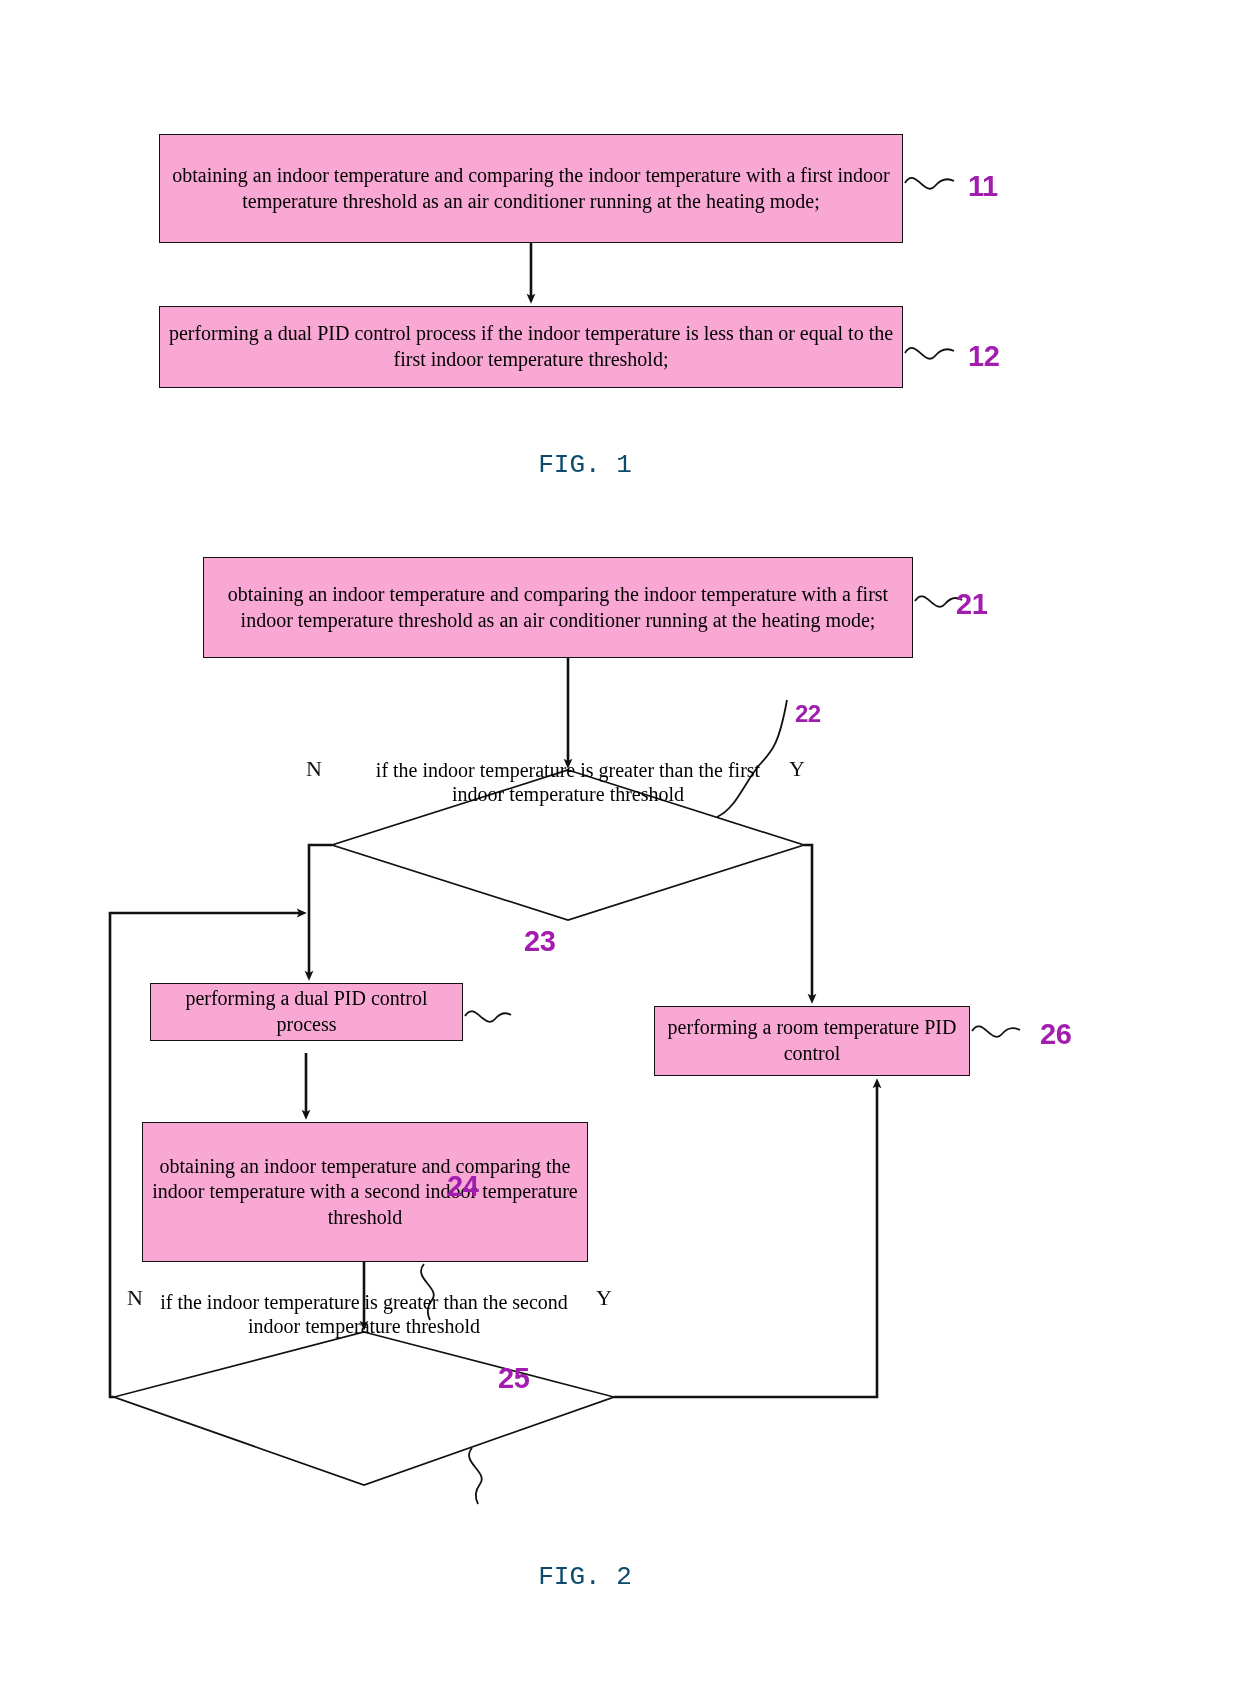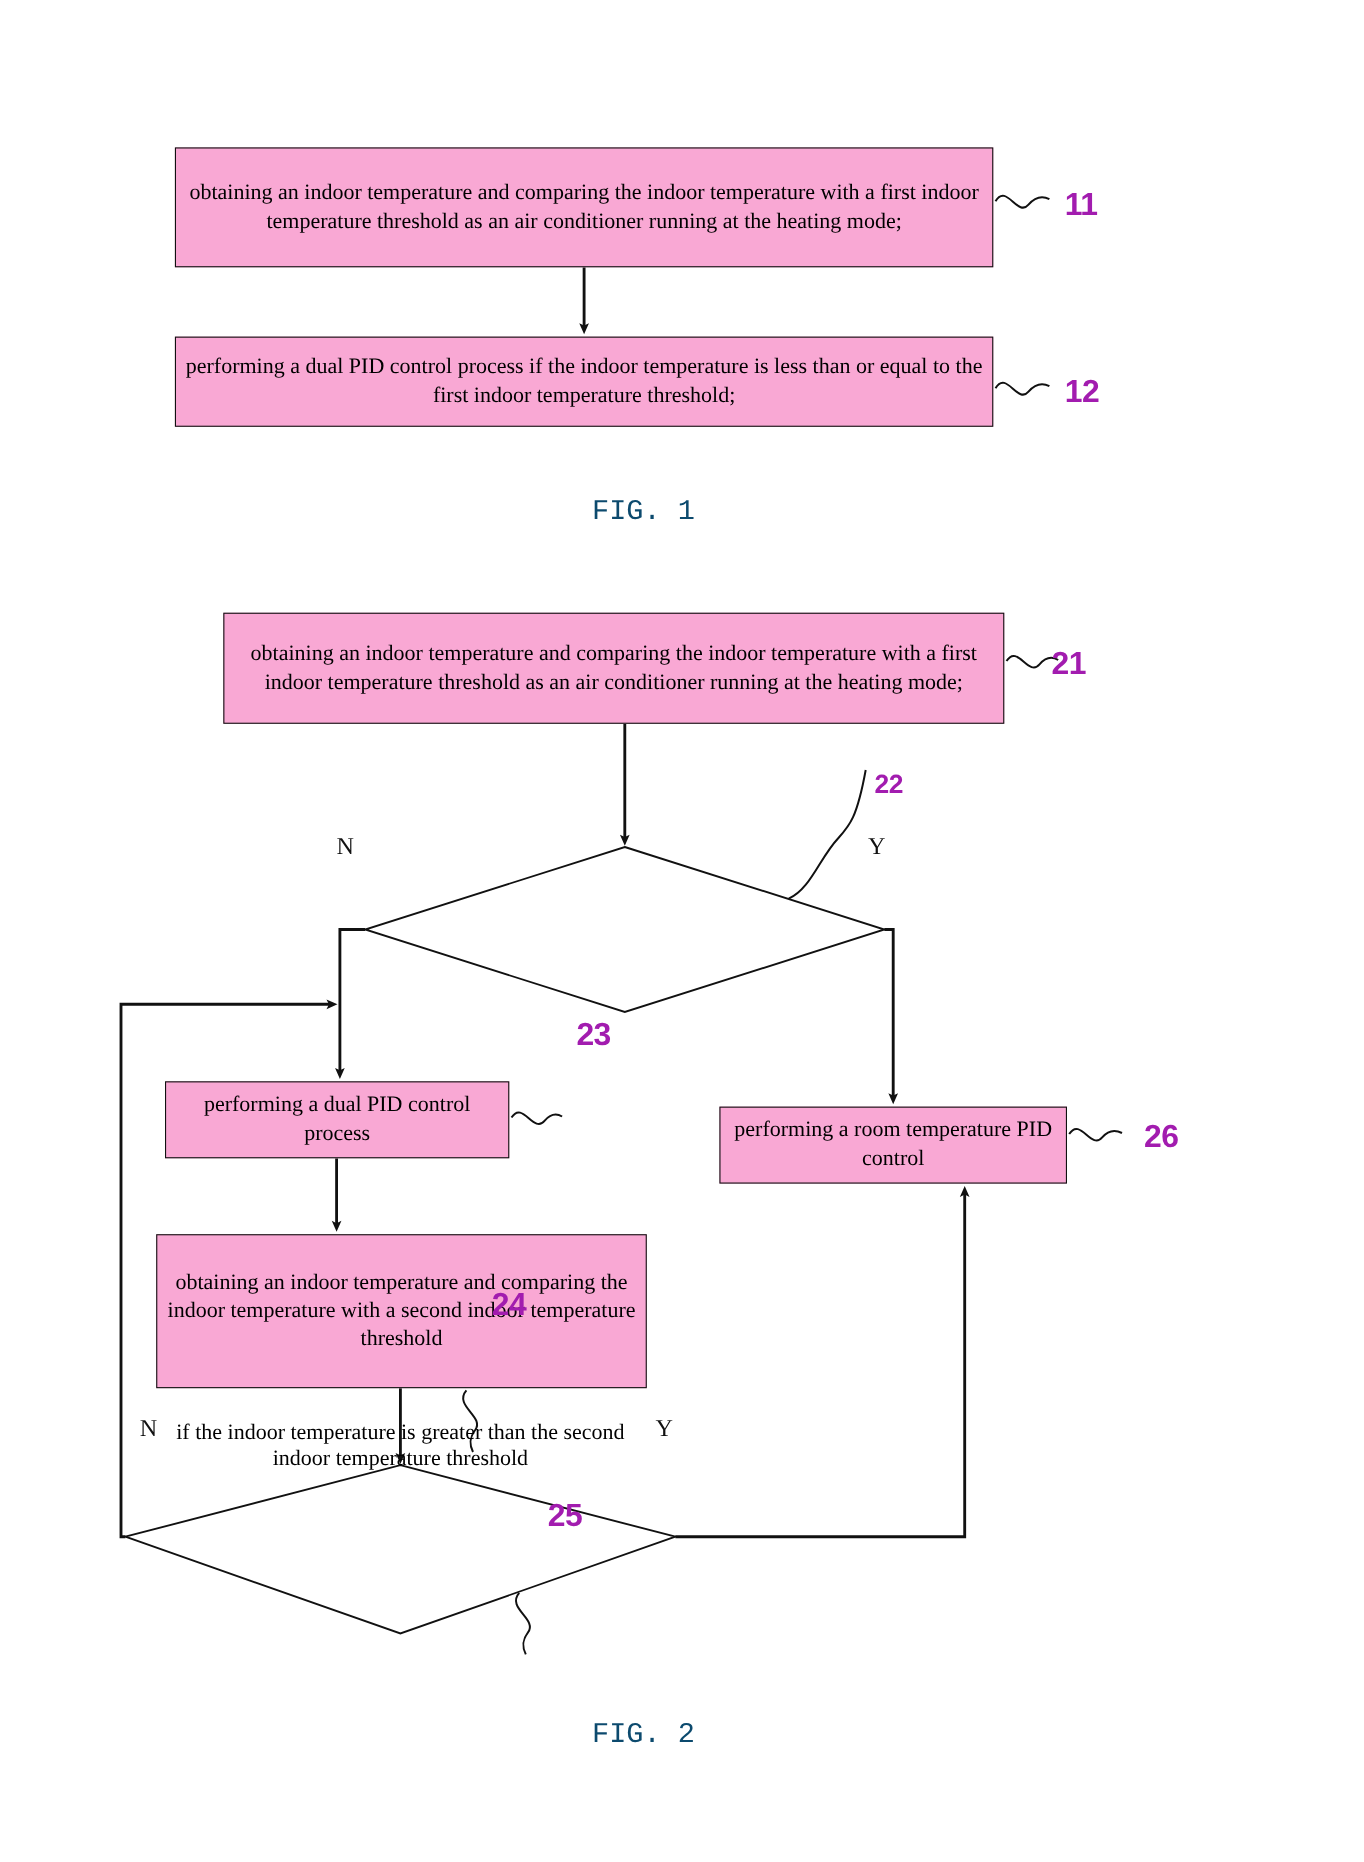--- a/index.html
+++ b/index.html
@@ -137,25 +137,26 @@
   </div>
   <div class="ref-num" style="left:968px;top:340px;font-size:29px;">12</div>
 
   <div class="fig-cap" style="left:485px;top:450px;font-size:26px;">FIG. 1</div>
 
   <div class="node-box" style="left:203px;top:557px;width:710px;height:101px;font-size:20px;">
     <span class="txt">obtaining an indoor temperature and comparing the indoor temperature with a first indoor temperature threshold as an air conditioner running at the heating mode;</span>
   </div>
   <div class="ref-num" style="left:956px;top:588px;font-size:29px;">21</div>
 
+  <div class="dia-text" style="left:358px;top:758px;width:420px;font-size:20px;">if the indoor temperature is greater than the first indoor temperature threshold</div>
   <div class="branch-lbl" style="left:306px;top:756px;font-size:22px;">N</div>
   <div class="branch-lbl" style="left:789px;top:756px;font-size:22px;">Y</div>
   <div class="ref-num" style="left:795px;top:684px;font-size:24px;margin-top:16px;">22</div>
 
-  <div class="node-box" style="left:150px;top:983px;width:313px;height:70px;font-size:20px;">
+  <div class="node-box" style="left:150px;top:983px;width:313px;height:58px;font-size:20px;">
     <span class="txt">performing a dual PID control process</span>
   </div>
   <div class="ref-num" style="left:524px;top:925px;font-size:29px;">23</div>
 
   <div class="node-box" style="left:142px;top:1122px;width:446px;height:140px;font-size:20px;">
     <span class="txt">obtaining an indoor temperature and comparing the indoor temperature with a second indoor temperature threshold</span>
   </div>
   <div class="ref-num" style="left:447px;top:1170px;font-size:29px;">24</div>
 
   <div class="dia-text" style="left:149px;top:1290px;width:430px;font-size:20px;">if the indoor temperature is greater than the second indoor temperature threshold</div>

